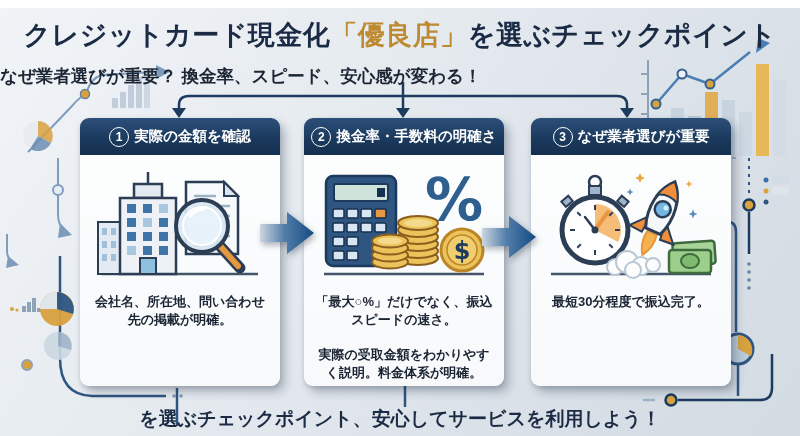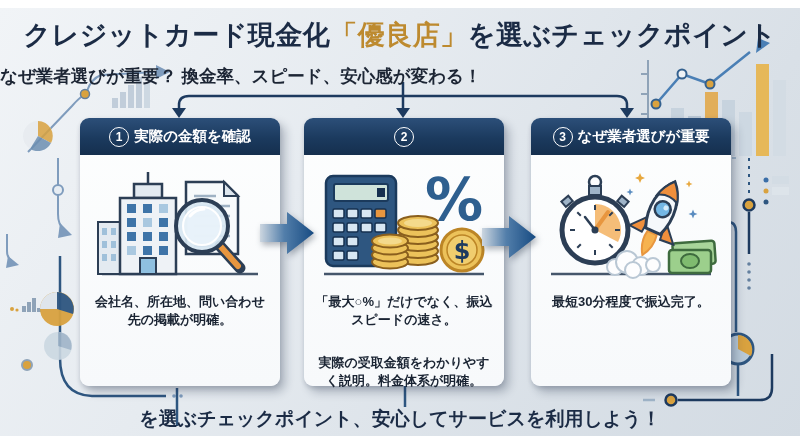--- a/index.html
+++ b/index.html
@@ -31,21 +31,21 @@
     background:linear-gradient(180deg,#2c4f79 0%,#1b3a5e 55%,#152f4e 100%);
     color:#fff; display:flex; align-items:center; justify-content:center; gap:5px;
     font-size:14.5px; font-weight:700; white-space:nowrap;
   }
   .num-circle {
     width:18px; height:18px; flex:0 0 18px; border:1.8px solid #fff; border-radius:50%;
     display:flex; align-items:center; justify-content:center; font-size:12px; font-weight:700;
   }
   .card-illustration { height:130px; flex:0 0 130px; display:flex; align-items:center; justify-content:center; padding-top:3px; }
   .card-text {
-    flex:1; display:flex; flex-direction:column; gap:24px;
+    flex:1; display:flex; flex-direction:column; gap:16px;
     padding:5px 9px 10px; text-align:center;
     font-size:13px; font-weight:700; color:#1a2433; line-height:1.42;
   }
   .card-text p { margin:0; }
   .flow-arrow { position:absolute; z-index:3; }
   .arrow1 { left:260px; top:201px; } .arrow2 { left:482px; top:205px; }
   .footer {
     position:absolute; top:398px; left:0; width:100%; text-align:center;
     font-size:19px; font-weight:900; color:#1b2b45; z-index:2;
   }
@@ -226,20 +226,21 @@
       </svg>
     </div>
     <div class="card-text">
       <p>会社名、所在地、問い合わせ先の掲載が明確。</p>
     </div>
   </div>
 
   <div class="card card2">
     <div class="card-header">
       <span class="num-circle">2</span>
+      <span>換金率・手数料の明確さ</span>
     </div>
     <div class="card-illustration">
       <svg width="176" height="122" viewBox="0 0 176 122">
         <line x1="8" y1="112" x2="168" y2="112" stroke="#45566b" stroke-width="2.5"></line>
         <text x="138" y="58" text-anchor="middle" font-size="58" font-weight="bold" fill="#2e5f8f" font-family="DejaVu Sans, sans-serif">%</text>
         <g>
           <rect x="10" y="14" width="70" height="90" rx="7" fill="#2e5680" stroke="#1b3a5c" stroke-width="2.5"></rect>
           <rect x="18" y="22" width="54" height="17" rx="2" fill="#cfe3da" stroke="#1b3a5c" stroke-width="2"></rect>
           <rect x="61" y="26" width="8" height="9" fill="#16304f"></rect>
           <rect x="17" y="47" width="11" height="9" rx="1.5" fill="#d7e6f2" stroke="#16304f" stroke-width="1.5"></rect>

